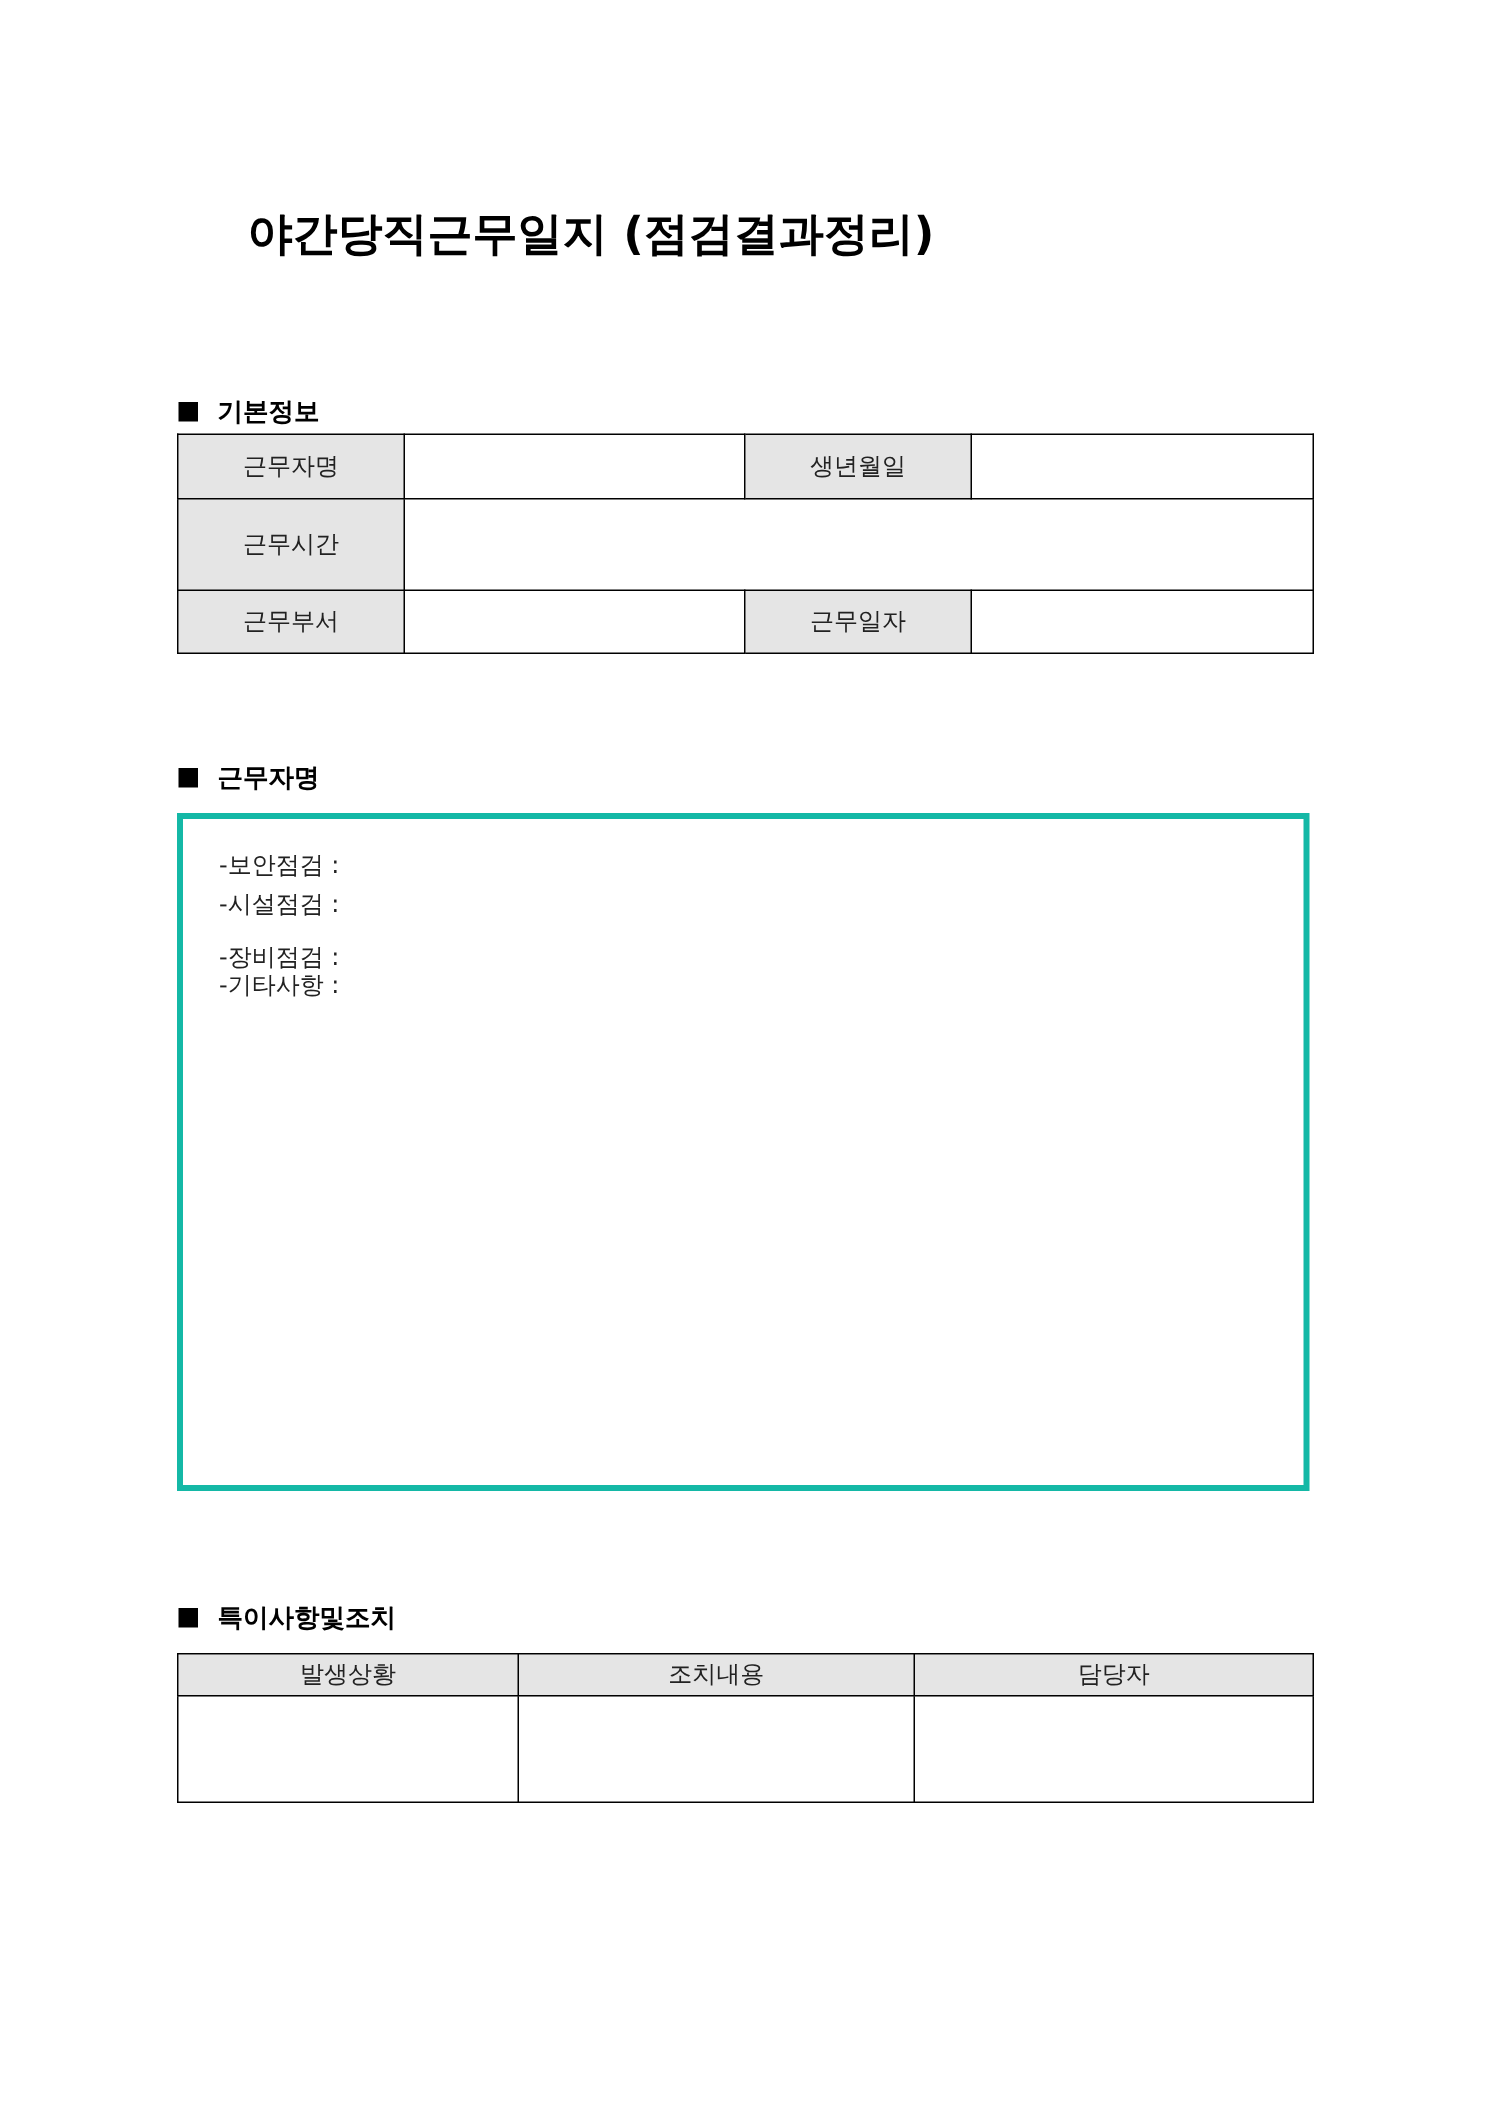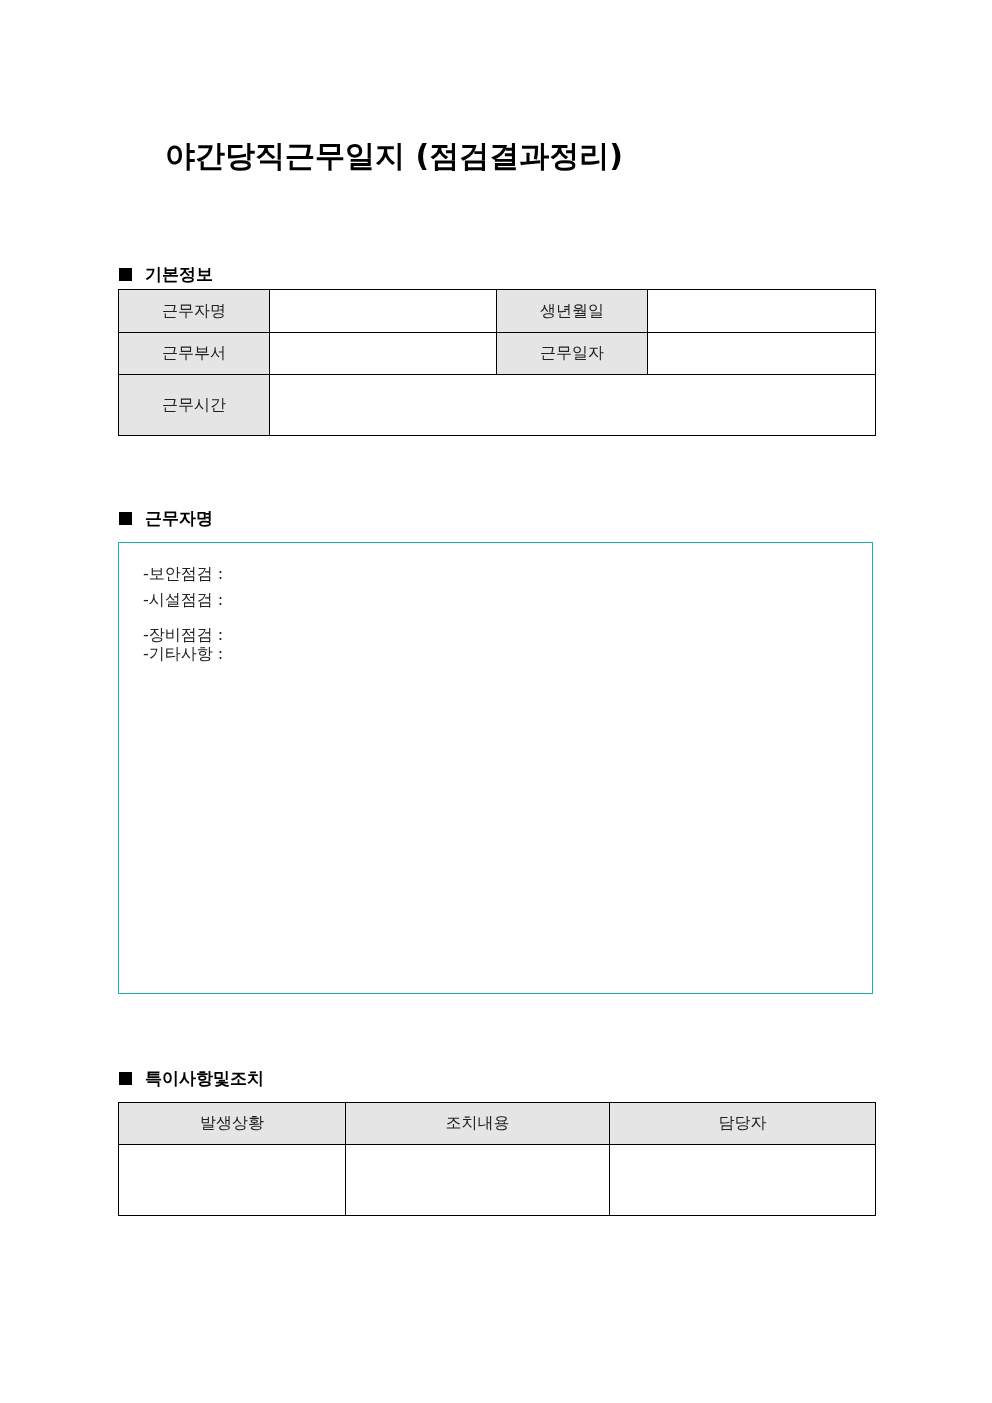--- a/index.html
+++ b/index.html
@@ -3,21 +3,21 @@
 <meta charset="utf-8">
 <style>
   html, body { margin:0; padding:0; background:#ffffff; }
   body { width:992px; height:1403px; position:relative; font-family:"DejaVu Sans", "Liberation Sans", sans-serif; color:#000; overflow:hidden; }
   .title { position:absolute; left:0; width:788px; top:136px; text-align:center; font-size:30px; font-weight:bold; letter-spacing:0px; }
   .sec { position:absolute; left:119px; font-size:17px; font-weight:bold; display:flex; align-items:center; }
   .sec .sq { display:inline-block; width:13px; height:13px; background:#000; margin-right:13px; }
   table.grid { position:absolute; left:118px; border-collapse:collapse; table-layout:fixed; }
   table.grid td { border:1px solid #000; font-size:16px; text-align:center; padding:0; color:#222; }
   td.lbl { background:#e5e5e5; }
-  .box { position:absolute; left:118px; top:542px; width:755px; height:452px; border:1px solid #14b8a6; box-sizing:border-box; }
+  .box { position:absolute; left:118px; top:542px; width:755px; height:452px; border:4px solid #14b8a6; box-sizing:border-box; }
   .box .line { position:absolute; left:24px; font-size:16px; color:#222; }
 </style>
 </head>
 <body>
 
 <div class="title">야간당직근무일지  (점검결과정리)</div>
 
 <div class="sec" style="top:263px;">
   <span class="sq"></span>
   <span>기본정보</span>
@@ -30,29 +30,29 @@
       <col style="width:151px">
       <col style="width:228px">
     </colgroup>
   <tbody>
       <tr style="height:43px;">
     <td class="lbl">근무자명</td>
     <td></td>
     <td class="lbl">생년월일</td>
     <td></td>
   </tr>
+  <tr style="height:61px;">
+    <td class="lbl">근무시간</td>
+    <td colspan="3"></td>
+  </tr>
   <tr style="height:42px;">
     <td class="lbl">근무부서</td>
     <td></td>
     <td class="lbl">근무일자</td>
     <td></td>
-  </tr>
-  <tr style="height:61px;">
-    <td class="lbl">근무시간</td>
-    <td colspan="3"></td>
   </tr>
 </tbody>
   </table>
 
 <div class="sec" style="top:507px;">
   <span class="sq"></span>
   <span>근무자명</span>
 </div>
 
 <div class="box">
@@ -67,21 +67,21 @@
   <span>특이사항및조치</span>
 </div>
 
 <table class="grid" style="top:1102px; width:757px;">
   <colgroup>
       <col style="width:227px">
       <col style="width:264px">
       <col style="width:266px">
     </colgroup>
   <tbody>
-      <tr style="height:42px;">
+      <tr style="height:28px;">
     <td class="lbl">발생상황</td>
     <td class="lbl">조치내용</td>
     <td class="lbl">담당자</td>
   </tr>
   <tr style="height:71px;">
     <td></td>
     <td></td>
     <td></td>
   </tr>
 </tbody>

